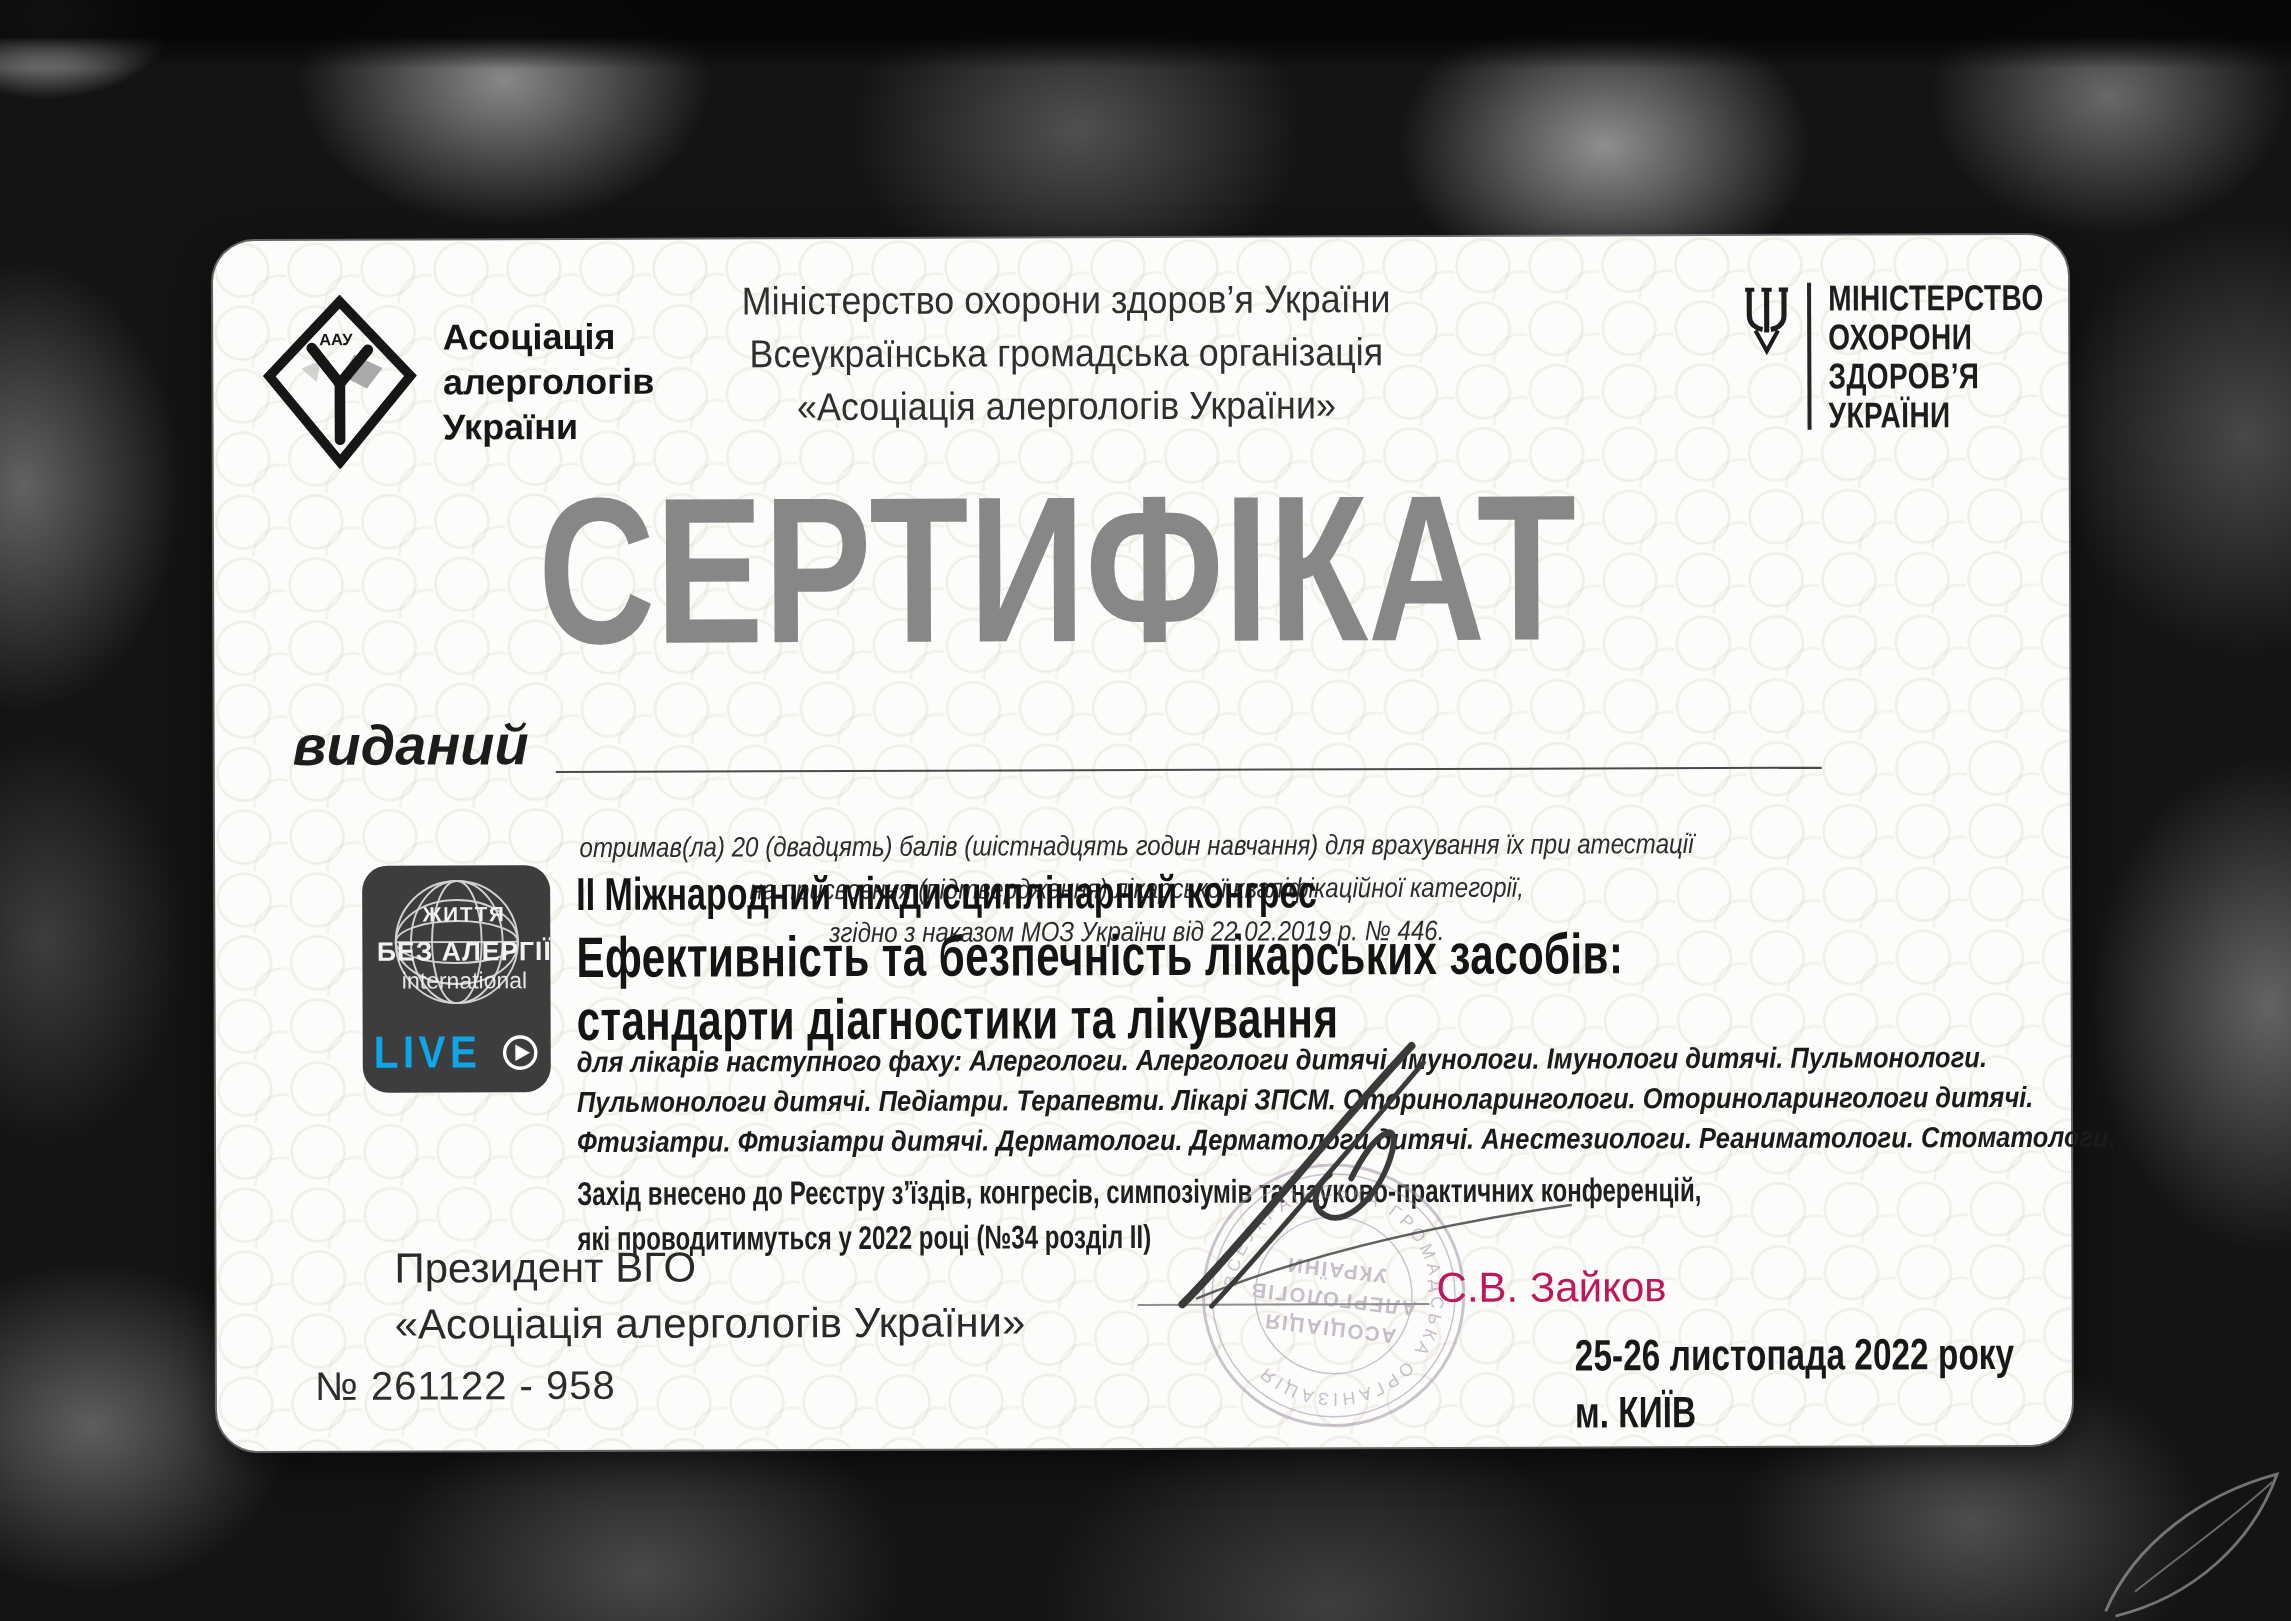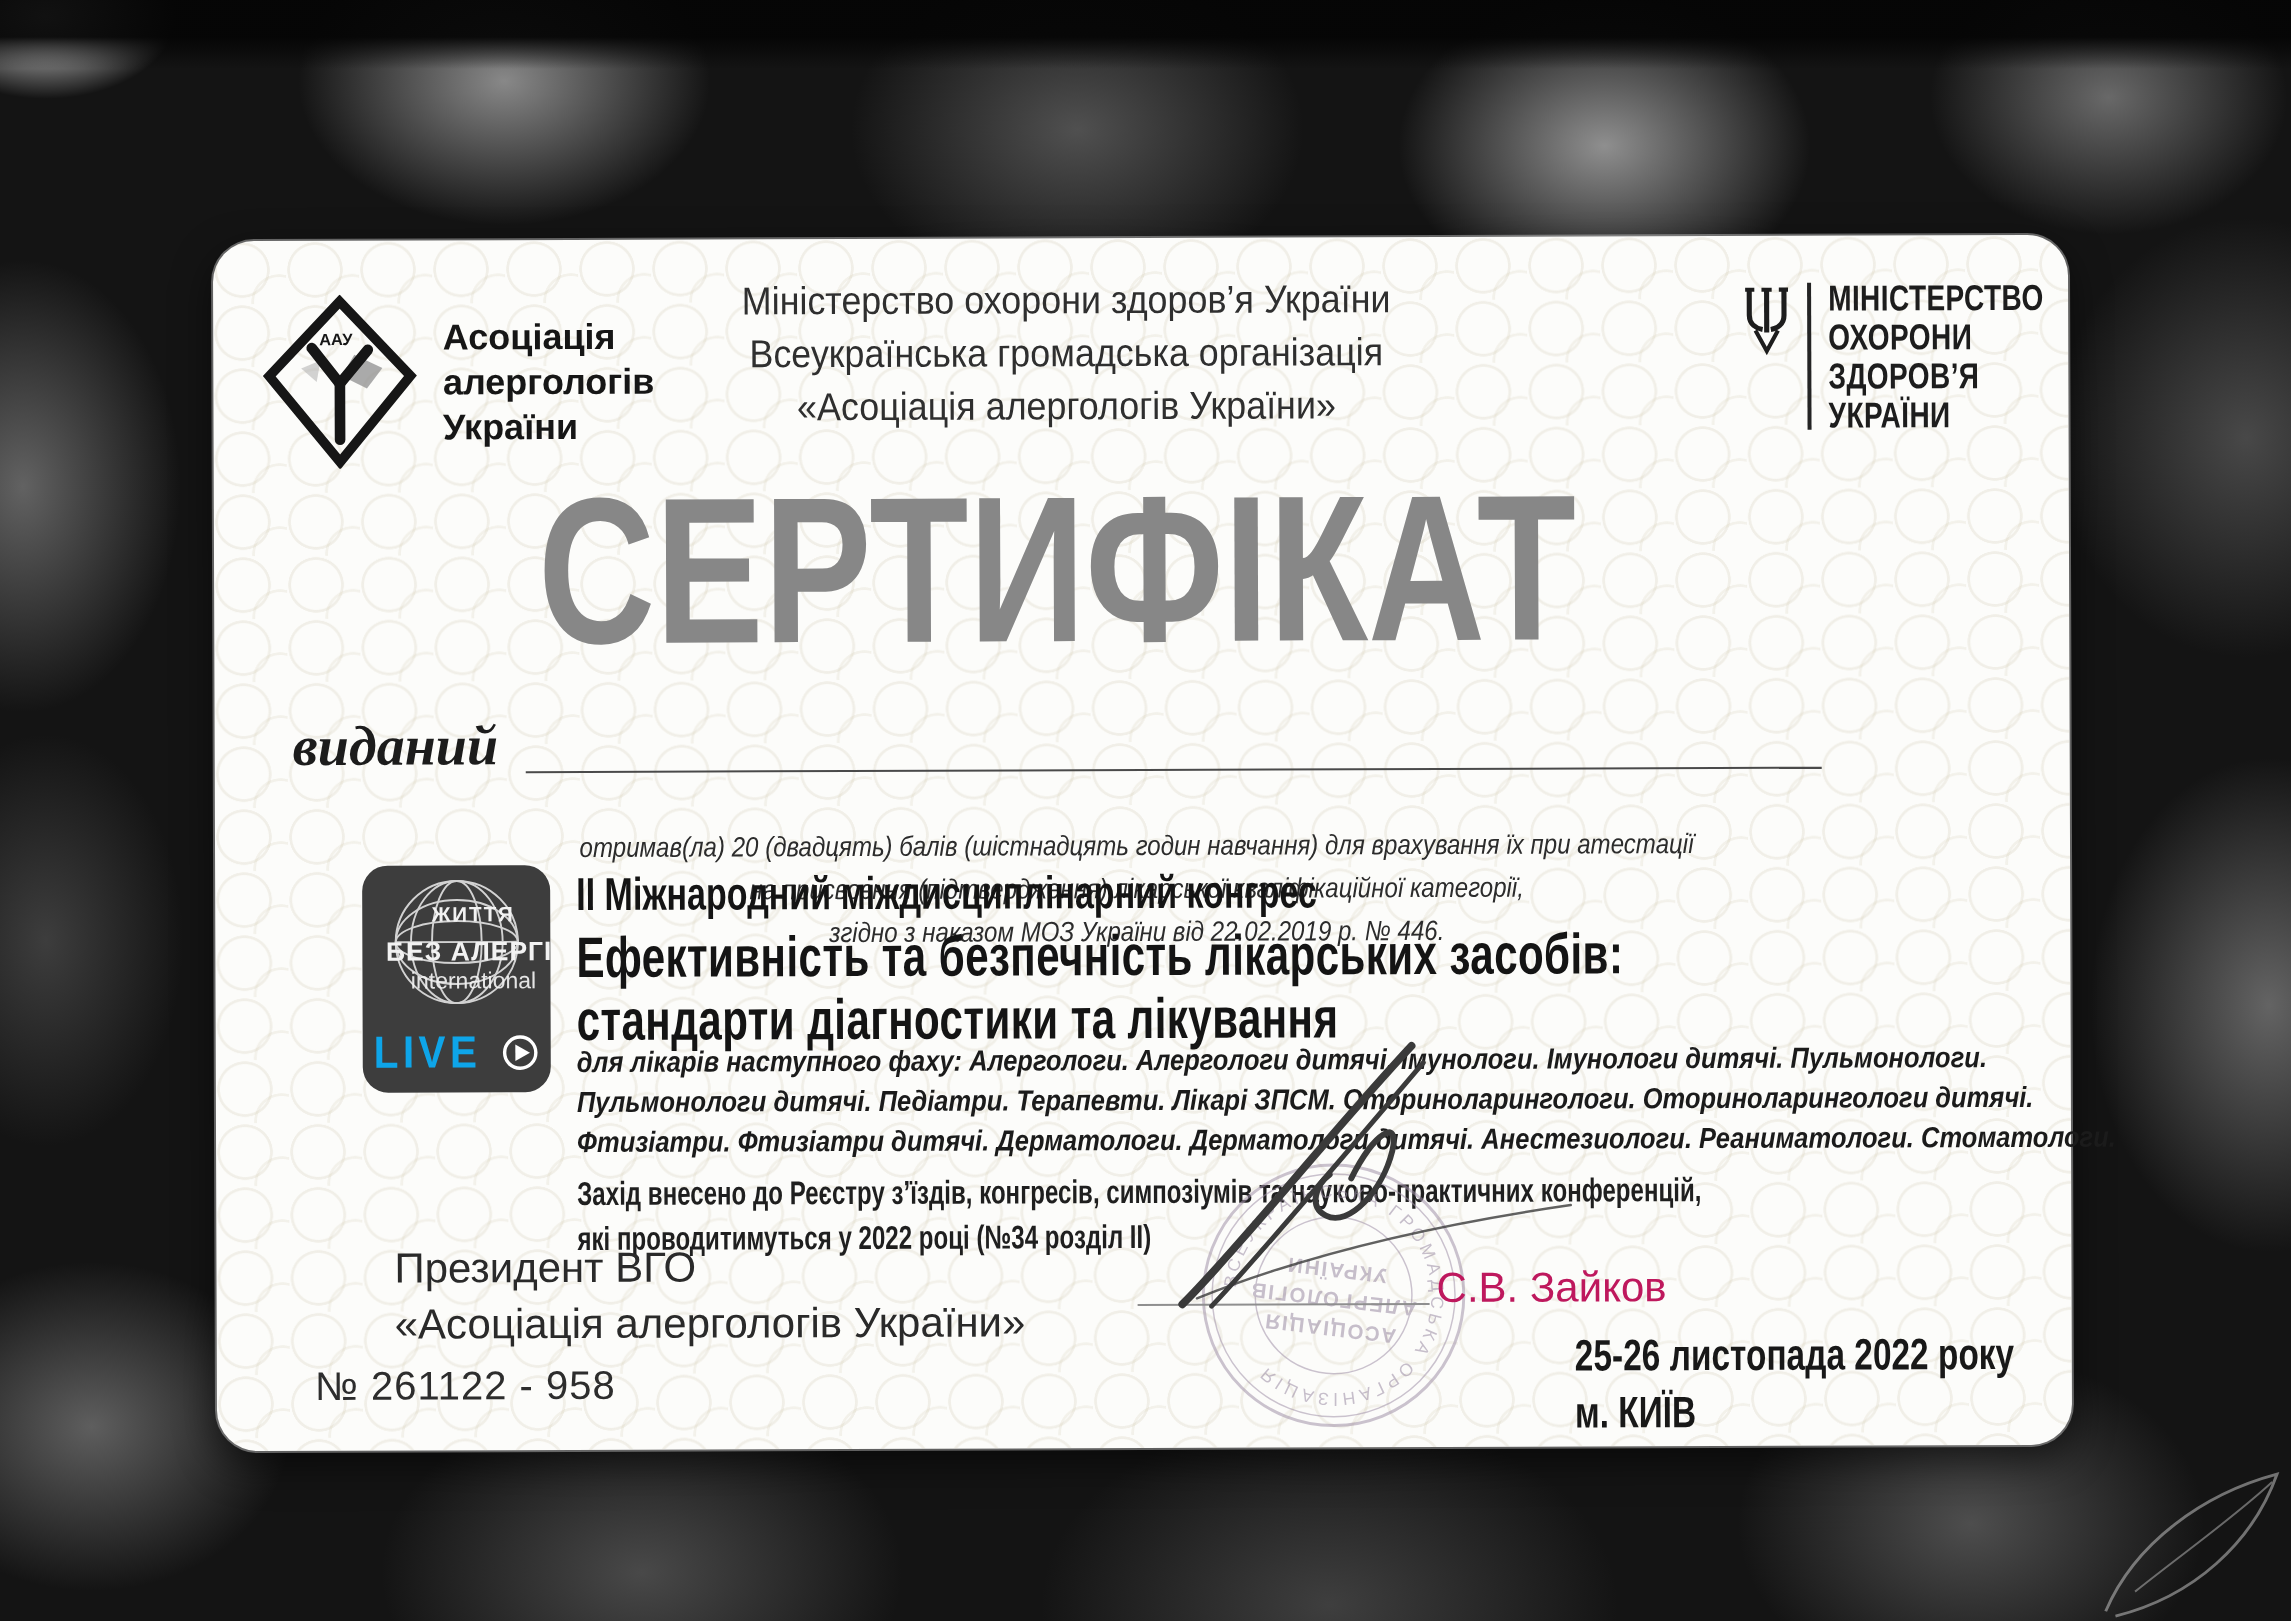--- a/index.html
+++ b/index.html
@@ -40,28 +40,28 @@
   .aau{left:49px;top:54px;display:flex;align-items:center;}
   .aau-text{margin-left:25.5px;font-weight:bold;font-size:36px;line-height:45px;color:#161616;}
   .center-head{left:461px;top:35px;width:784px;text-align:center;font-size:39px;line-height:53px;color:#2f2f2f;transform:scaleX(.92);transform-origin:50% 0;}
   .moz{left:1529px;top:43px;display:flex;align-items:flex-start;}
   .moz-divider{width:3.9px;height:147px;background:#242424;margin:3.9px 17.6px 0 15.7px;}
   .moz-text{font-weight:bold;font-size:36px;line-height:39px;color:#1d1d1d;letter-spacing:0.5px;transform:scaleX(.78);transform-origin:0 0;white-space:nowrap;}
   
   .title{left:0;top:233px;width:1686px;text-align:center;font-weight:bold;font-size:208px;line-height:196px;color:#878787;transform:scaleX(.78);transform-origin:50% 0;white-space:nowrap;}
   
   .issued{left:78px;top:470px;width:1529px;display:flex;align-items:flex-end;}
-  .issued-label{font-weight:bold;font-style:italic;font-size:56px;color:#1c1c1c;line-height:1;font-family:Liberation Serif, serif;}
+  .issued-label{font-weight:bold;font-style:italic;font-size:56px;color:#1c1c1c;line-height:1;}
   .issued-line{flex:1;margin-left:27.4px;border-bottom:2.9px solid #4a4a4a;height:61px;min-height:0;color:#1c1c1c;font-size:39px;}
   
   .award{left:157px;top:586px;width:1529px;text-align:center;font-style:italic;font-size:28px;line-height:43px;color:#2c2c2c;transform:scaleX(.86);transform-origin:50% 0;white-space:nowrap;}
   
   .badge{left:147px;top:625px;width:188px;height:227px;background:#3d3d3d;border-radius:25.5px;overflow:hidden;}
   .badge svg.globe{position:absolute;left:17.6px;top:5.9px;}
-  .badge-txt{position:absolute;left:17px;top:37px;width:100%;text-align:center;color:#f2f2f2;}
+  .badge-txt{position:absolute;left:8px;top:37px;width:100%;text-align:center;color:#f2f2f2;}
   .badge-l1{font-size:20.6px;letter-spacing:2px;font-weight:bold;}
   .badge-l2{font-size:26.5px;letter-spacing:1px;font-weight:bold;margin-top:10px;}
   .badge-l3{font-size:23px;opacity:.92;}
   .live-row{position:absolute;left:0;bottom:13.7px;width:100%;display:flex;align-items:center;justify-content:center;gap:7.8px;color:#0ea5e9;}
   .live-word{font-size:45px;font-weight:bold;letter-spacing:4.9px;transform:scaleX(.9);transform-origin:0 50%;}
   
   .congress{left:361px;top:623px;transform:scaleX(.74);transform-origin:0 0;white-space:nowrap;color:#141414;}
   .congress .pre{font-size:46px;font-weight:bold;line-height:63px;}
   .congress .t{font-size:57px;font-weight:bold;line-height:63px;letter-spacing:0.5px;}
   .audience{left:361px;top:802px;font-style:italic;font-weight:bold;font-size:29px;line-height:40px;color:#1b1b1b;transform:scaleX(.88);transform-origin:0 0;white-space:nowrap;}

